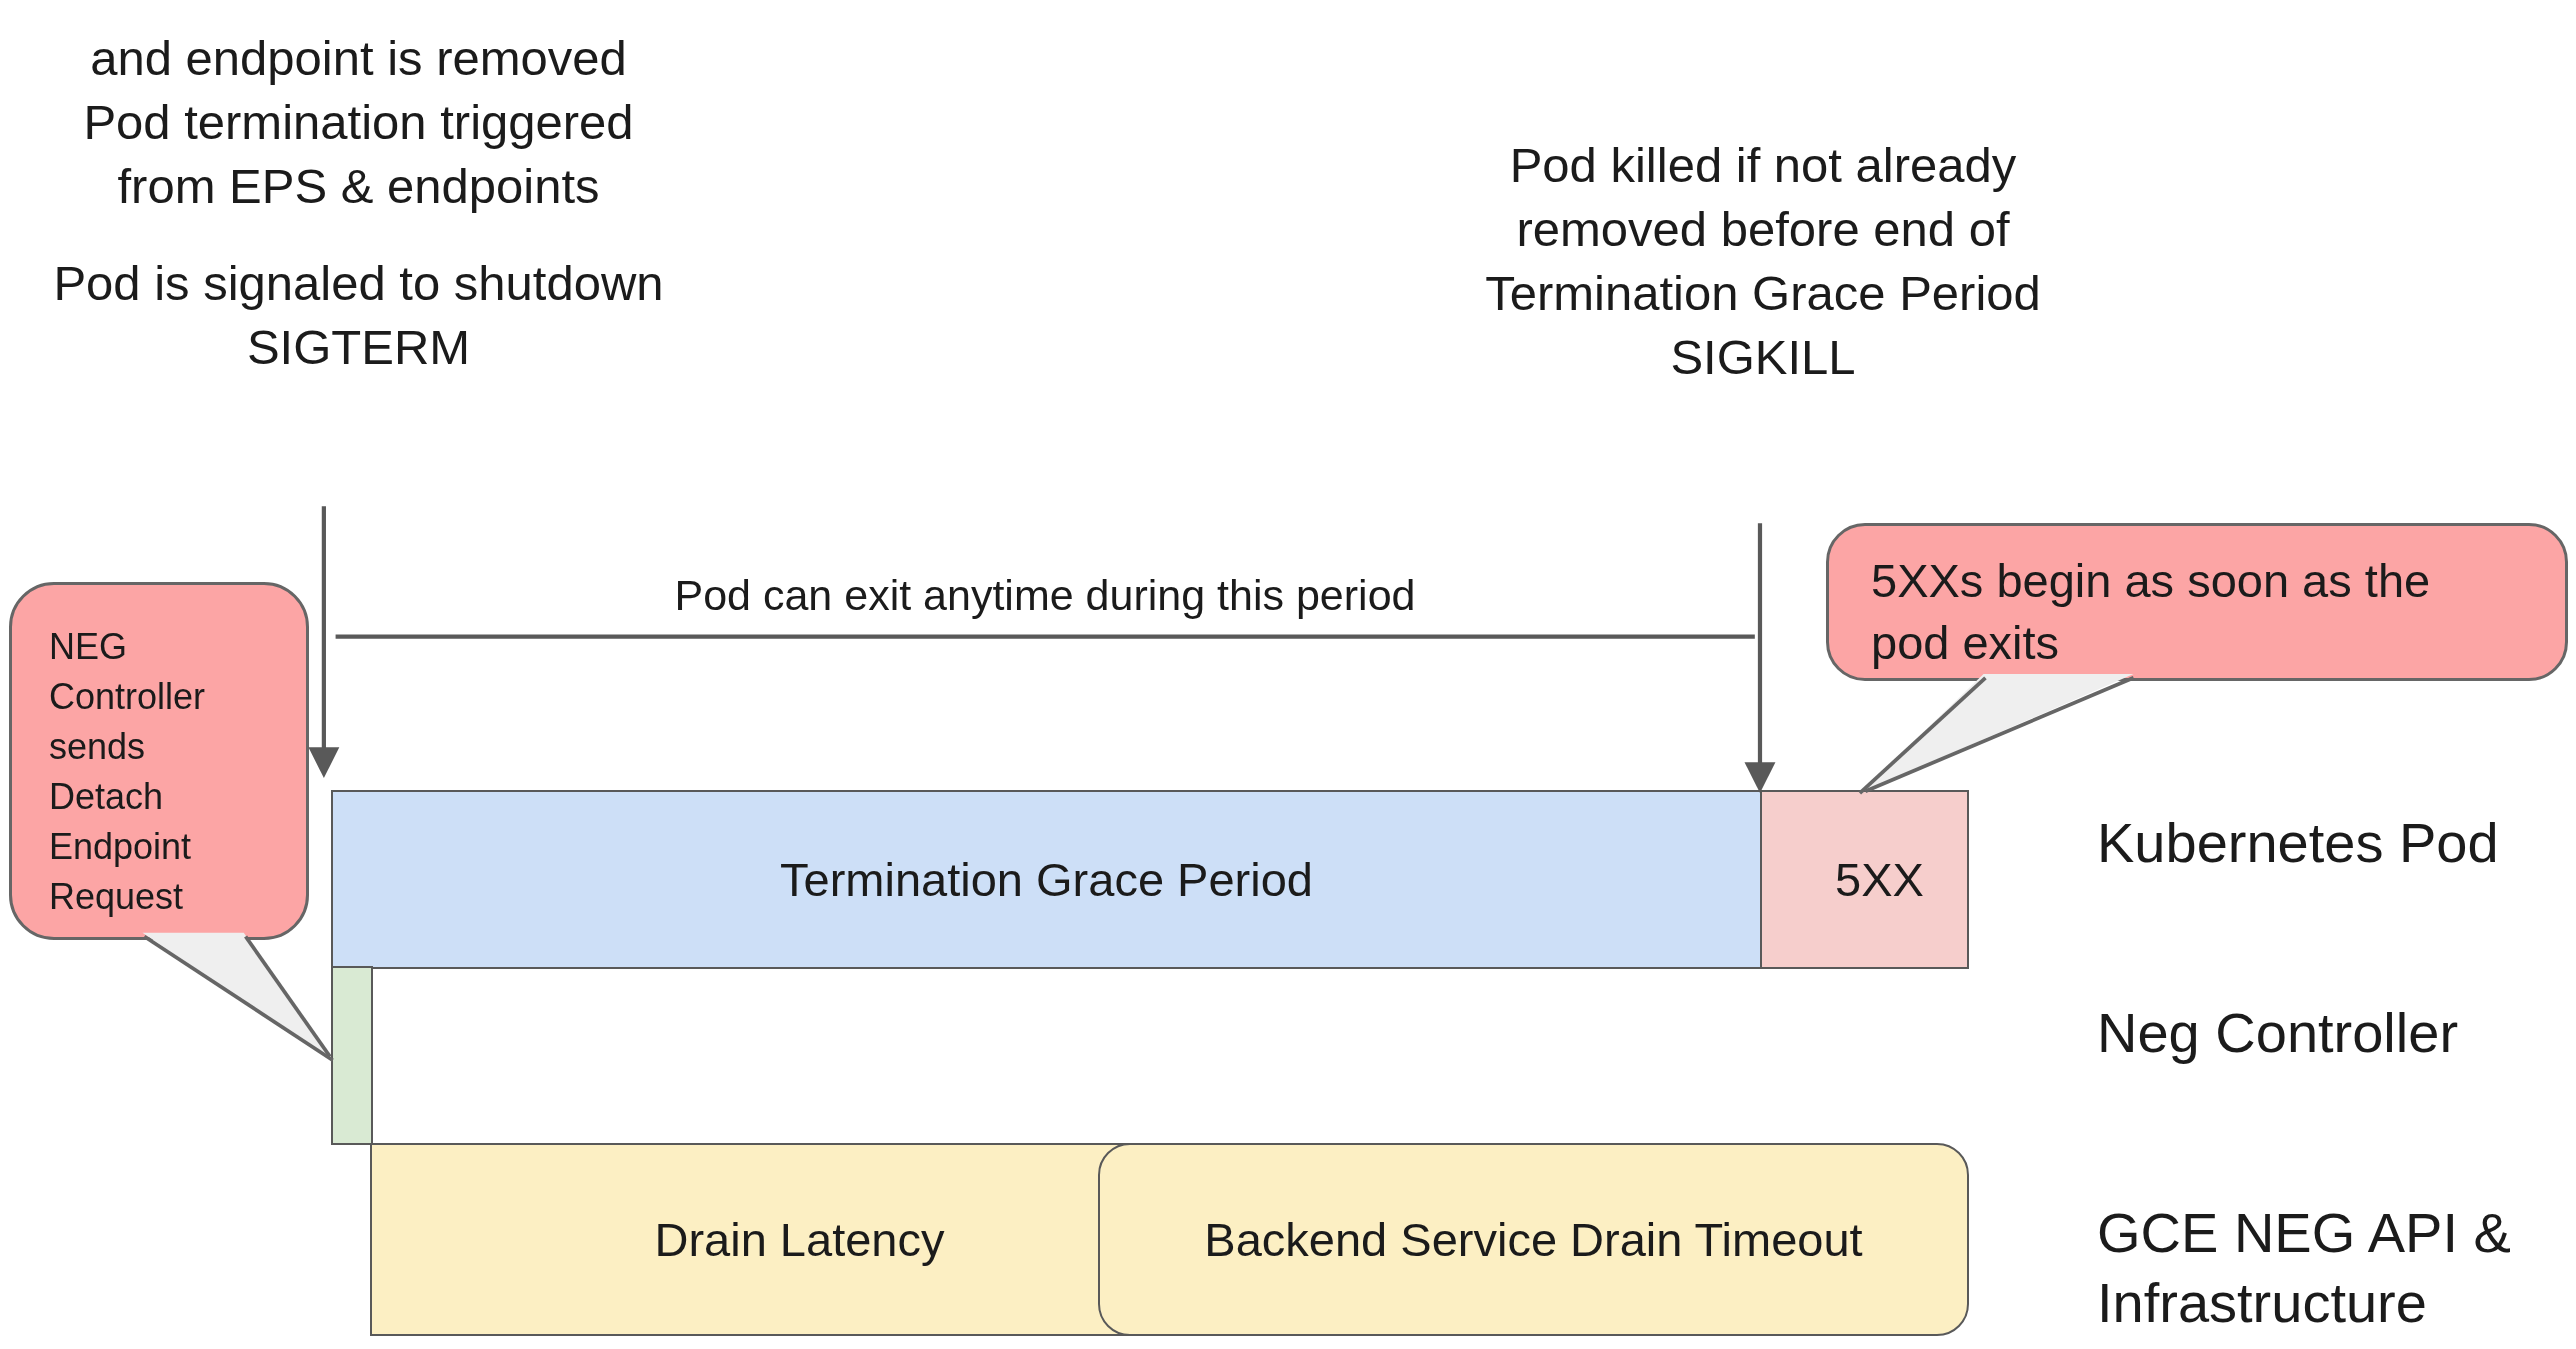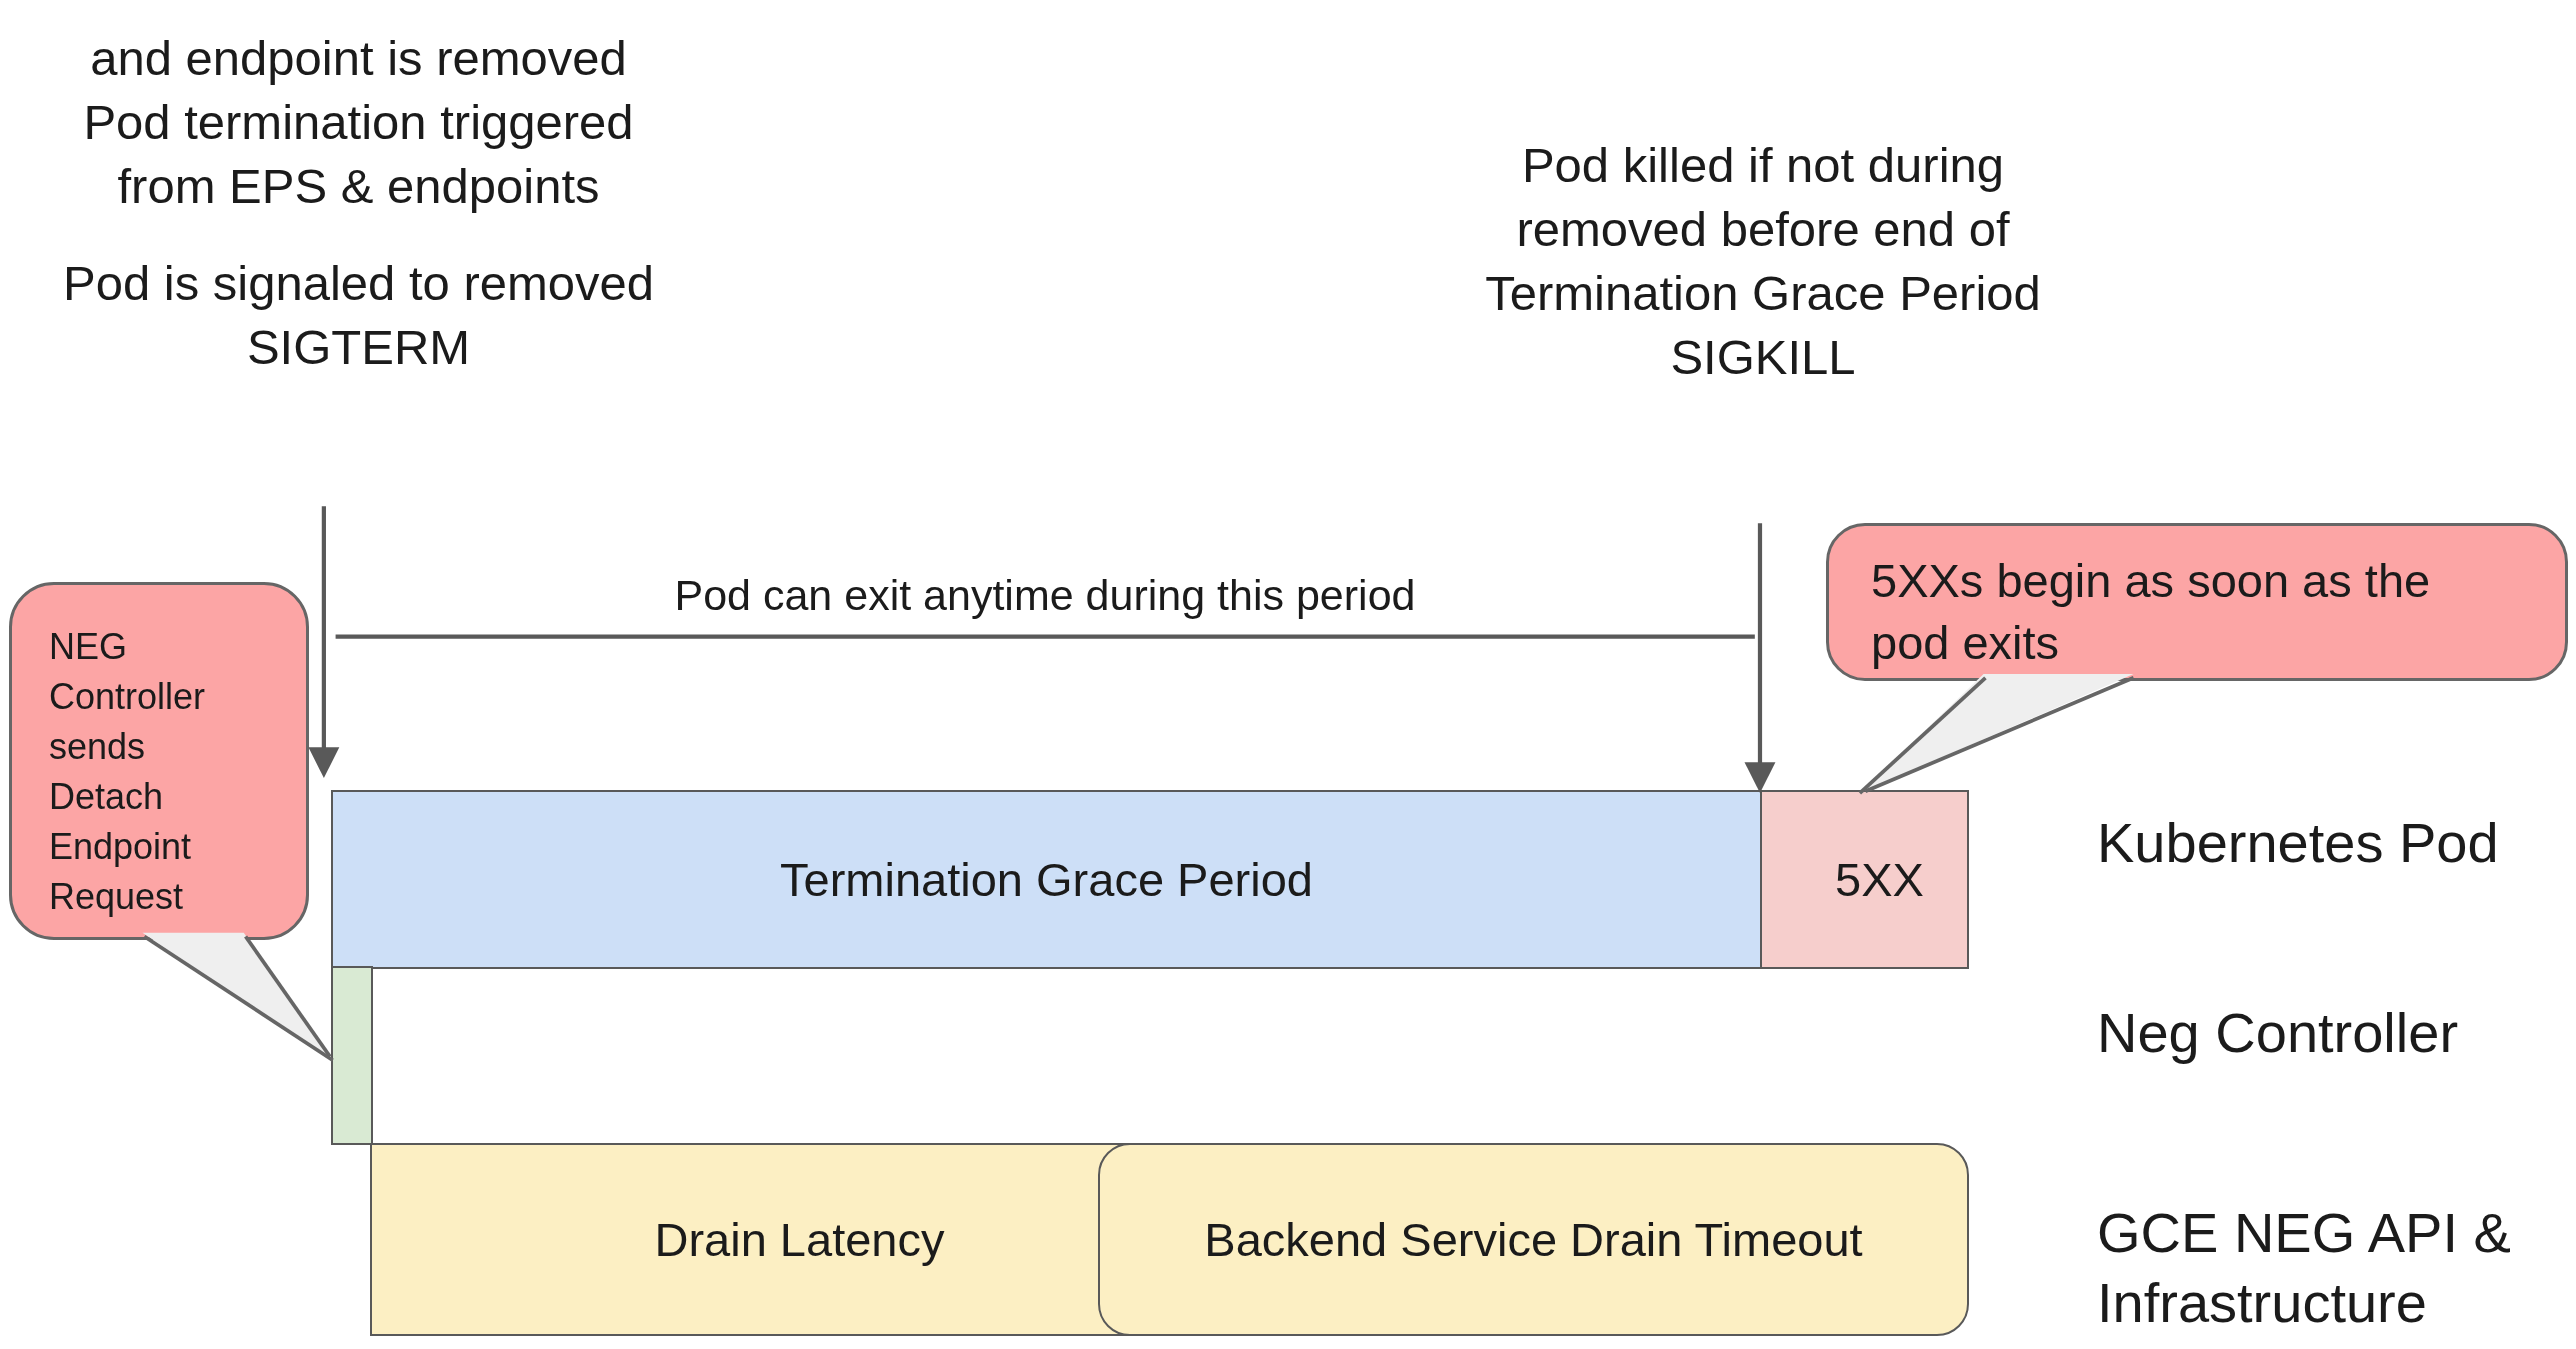--- a/index.html
+++ b/index.html
@@ -29,26 +29,26 @@
 </style>
 </head>
 <body>
 
 <div class="canvas">
 
   <div class="note" style="left:33px;top:26px;width:651px;">
     <div>and endpoint is removed</div>
     <div>Pod termination triggered</div>
     <div>from EPS &amp; endpoints</div>
-    <div class="para2">Pod is signaled to removed</div>
+    <div class="para2">Pod is signaled to shutdown</div>
     <div>SIGTERM</div>
   </div>
 
   <div class="note" style="left:1435px;top:133px;width:656px;">
-    <div>Pod killed if not during</div>
+    <div>Pod killed if not already</div>
     <div>removed before end of</div>
     <div>Termination Grace Period</div>
     <div>SIGKILL</div>
   </div>
 
   <div class="period-note">Pod can exit anytime during this period</div>
 
   <div class="bar bar-grace">
     <span>Termination Grace Period</span>
   </div>

